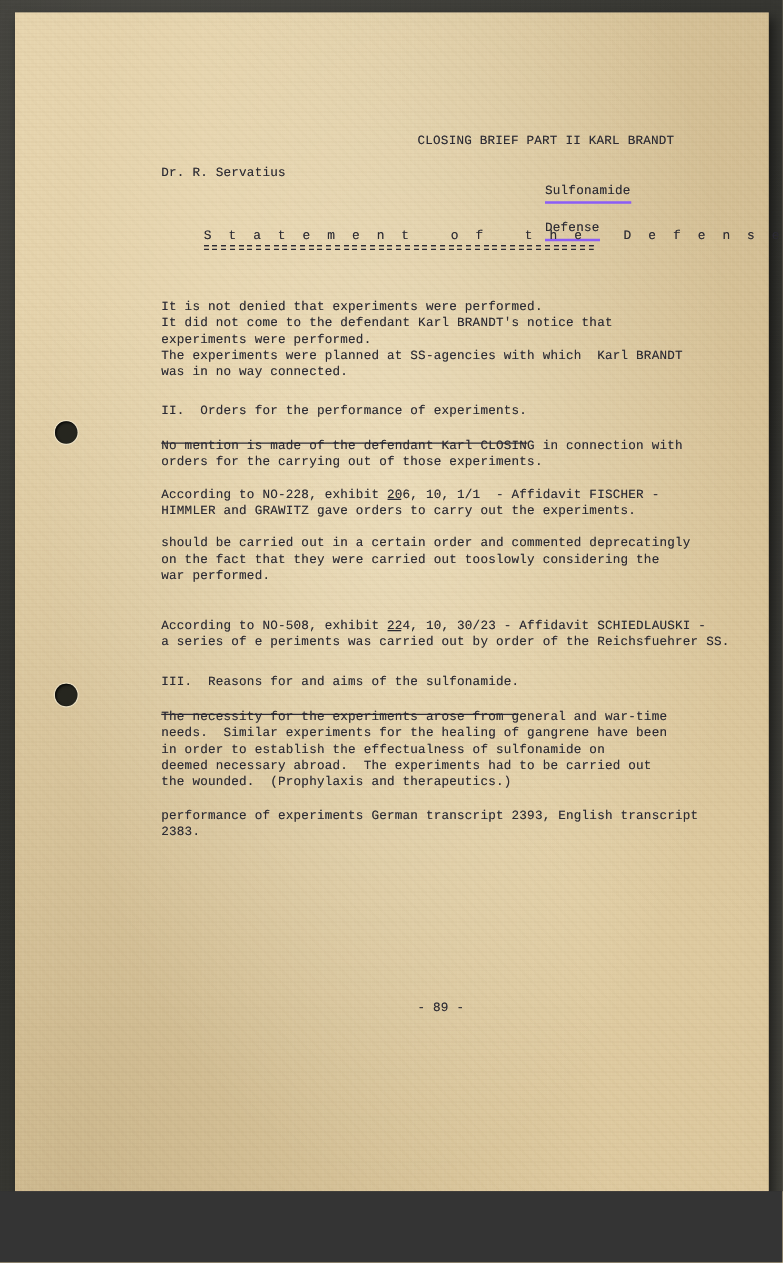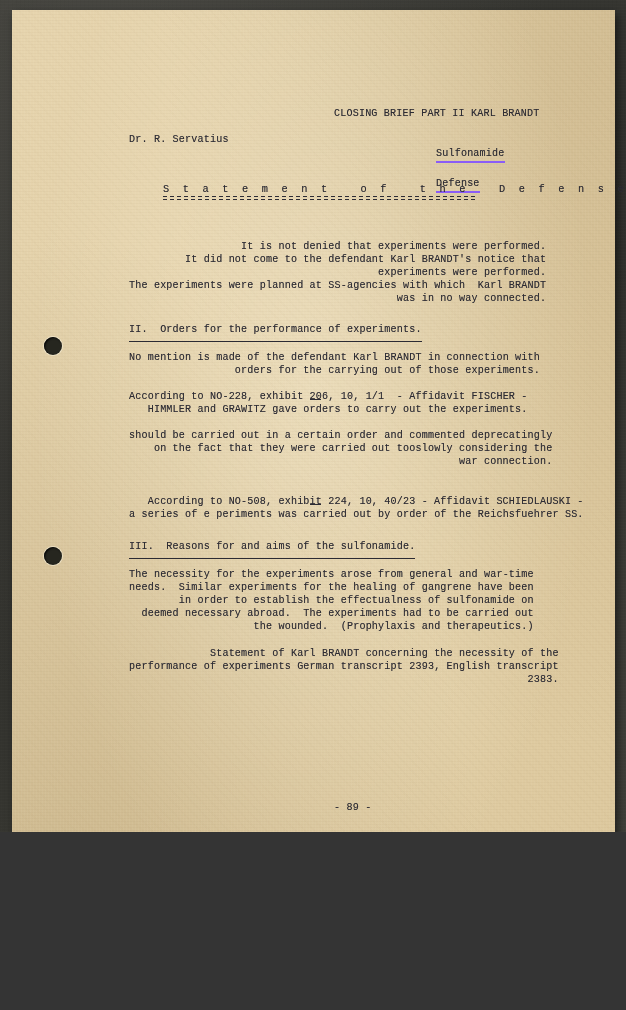--- a/index.html
+++ b/index.html
@@ -3,21 +3,21 @@
 <meta charset="utf-8">
 <style>
   html, body {
     margin: 0;
     padding: 0;
     background: #343434;
   }
   #screen {
     position: relative;
     width: 626px;
-    height: 832px;
+    height: 953px;
     background: #35352f;
     overflow: hidden;
     font-family: "Liberation Mono", "DejaVu Sans Mono", monospace;
   }
   
   #backdrop {
     position: absolute;
     inset: 0;
     background:
       radial-gradient(ellipse at 20% 10%, rgba(90,88,82,0.45), transparent 60%),
@@ -151,30 +151,29 @@
     height: 1px;
     background-image: repeating-linear-gradient(
       90deg,
       #2c2b33 0 4px,
       transparent 4px 7px);
   }
 
   .para {
     position: absolute;
     left: 117px;
-    text-align: right;
   }
   .sec-head {
     position: absolute;
     left: 117px;
   }
   .sec-head .txt {
     display: inline-block;
     border-bottom: 1px solid #2c2b33;
-    padding-bottom: 5px;
+    padding-bottom: 18px;
   }
   .page-num {
     position: absolute;
     left: 322px;
     top: 791px;
   }
   
   #typed .ln { text-shadow: 0 0 .5px rgba(44,43,51,.45); }
 </style>
 </head>
@@ -212,56 +211,55 @@
         <div class="ln">experiments were performed.</div>
         <div class="ln">The experiments were planned at SS-agencies with which  Karl BRANDT</div>
         <div class="ln">was in no way connected.</div>
       </div>
 
       <div class="sec-head" style="top:313px">
         <span class="ln txt">II.  Orders for the performance of experiments.</span>
       </div>
 
       <div class="para" style="top:341px">
-        <div class="ln">No mention is made of the defendant Karl BRANDT in connection with</div>
+        <div class="ln">No mention is made of the defendant Karl CLOSING in connection with</div>
         <div class="ln">orders for the carrying out of those experiments.</div>
       </div>
 
       <div class="para" style="top:380px">
         <div class="ln"><span>According to NO-228, exhibit 206, 10, 1/1  - Affidavit FISCHER -</span></div>
         <div class="ln">HIMMLER and GRAWITZ gave orders to carry out the experiments.</div>
         <div style="position:absolute;left:180.5px;top:9px;width:11px;height:1px;background:#2c2b33"></div>
       </div>
 
       <div class="para" style="top:419px">
         <div class="ln">should be carried out in a certain order and commented deprecatingly</div>
         <div class="ln">on the fact that they were carried out tooslowly considering the</div>
-        <div class="ln">war connection.</div>
+        <div class="ln">war performed.</div>
       </div>
 
       <div class="para" style="top:485px">
-        <div class="ln">According to NO-508, exhibit 224, 10, 40/23 - Affidavit SCHIEDLAUSKI -</div>
+        <div class="ln">According to NO-508, exhibit 224, 10, 30/23 - Affidavit SCHIEDLAUSKI -</div>
         <div class="ln">a series of e periments was carried out by order of the Reichsfuehrer SS.</div>
         <div style="position:absolute;left:180.5px;top:9px;width:11px;height:1px;background:#2c2b33"></div>
       </div>
 
       <div class="sec-head" style="top:530px">
         <span class="ln txt">III.  Reasons for and aims of the sulfonamide.</span>
       </div>
 
       <div class="para" style="top:558px">
         <div class="ln">The necessity for the experiments arose from general and war-time</div>
         <div class="ln">needs.  Similar experiments for the healing of gangrene have been</div>
         <div class="ln">in order to establish the effectualness of sulfonamide on</div>
         <div class="ln">deemed necessary abroad.  The experiments had to be carried out</div>
         <div class="ln">the wounded.  (Prophylaxis and therapeutics.)</div>
       </div>
 
       <div class="para" style="top:637px">
-        <div class="ln">Statement of Karl BRANDT concerning the necessity of the</div>
         <div class="ln">performance of experiments German transcript 2393, English transcript</div>
         <div class="ln">2383.</div>
       </div>
 
       <div class="ln page-num">- 89 -</div>
 
     </div>
   </div>
 </div>
 

